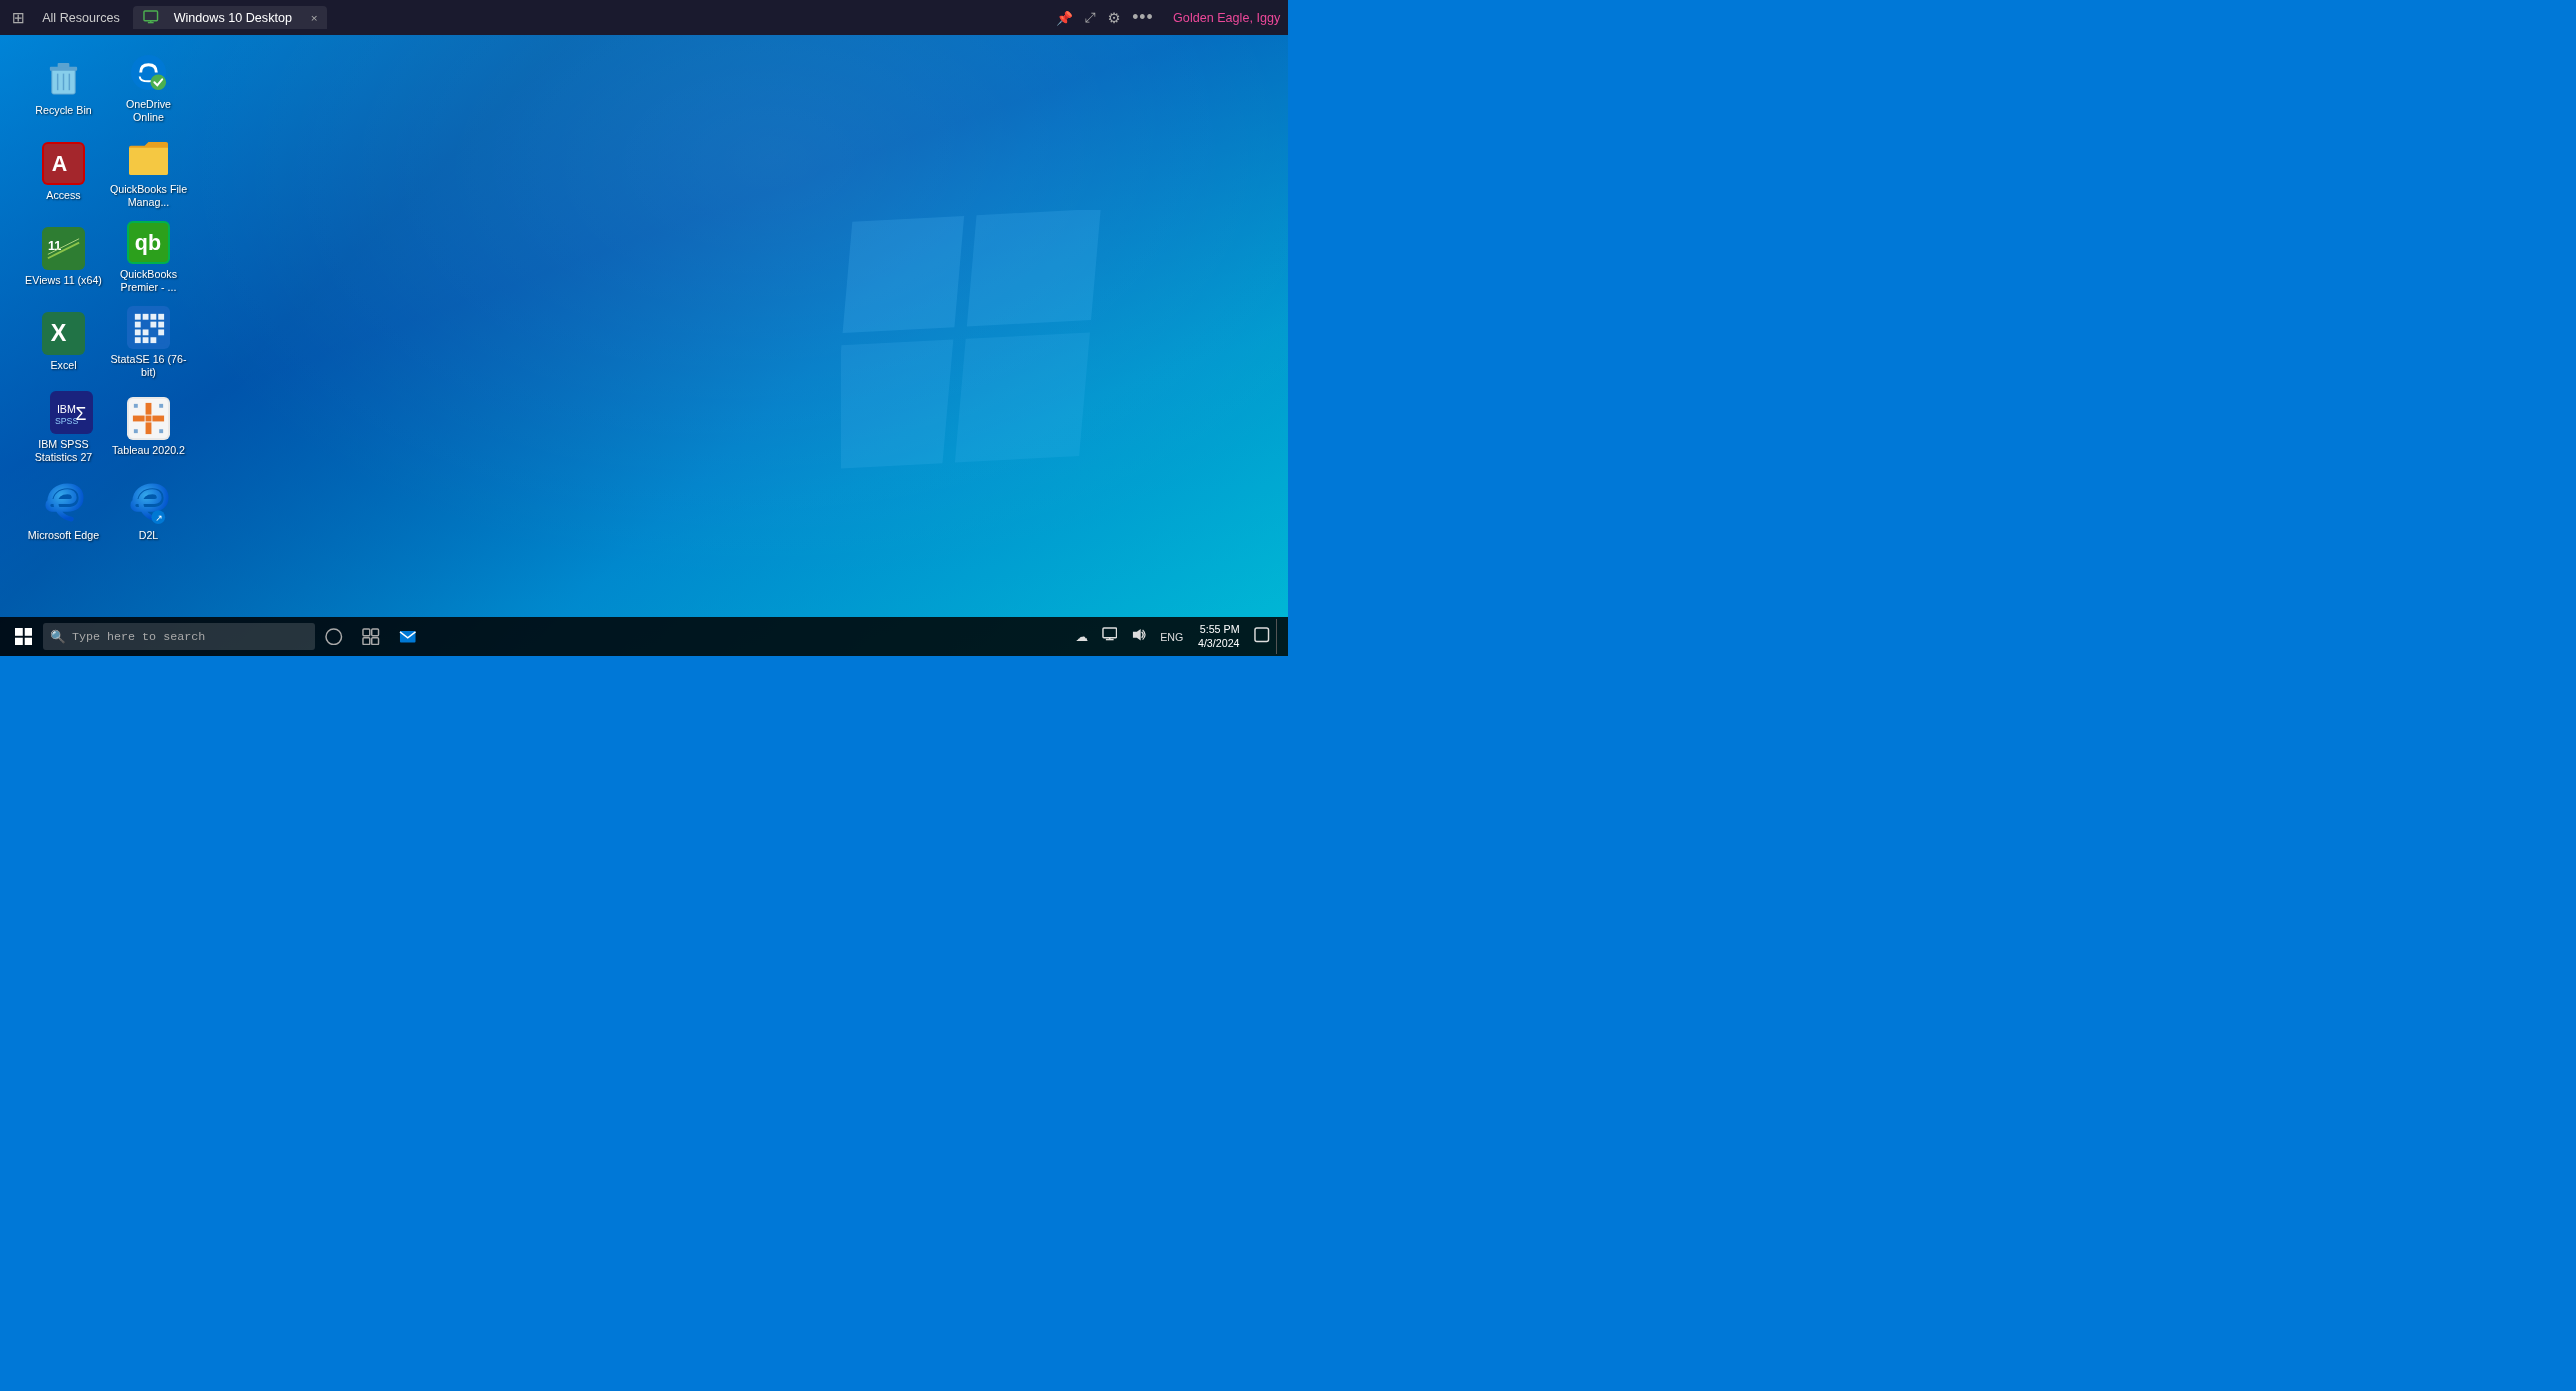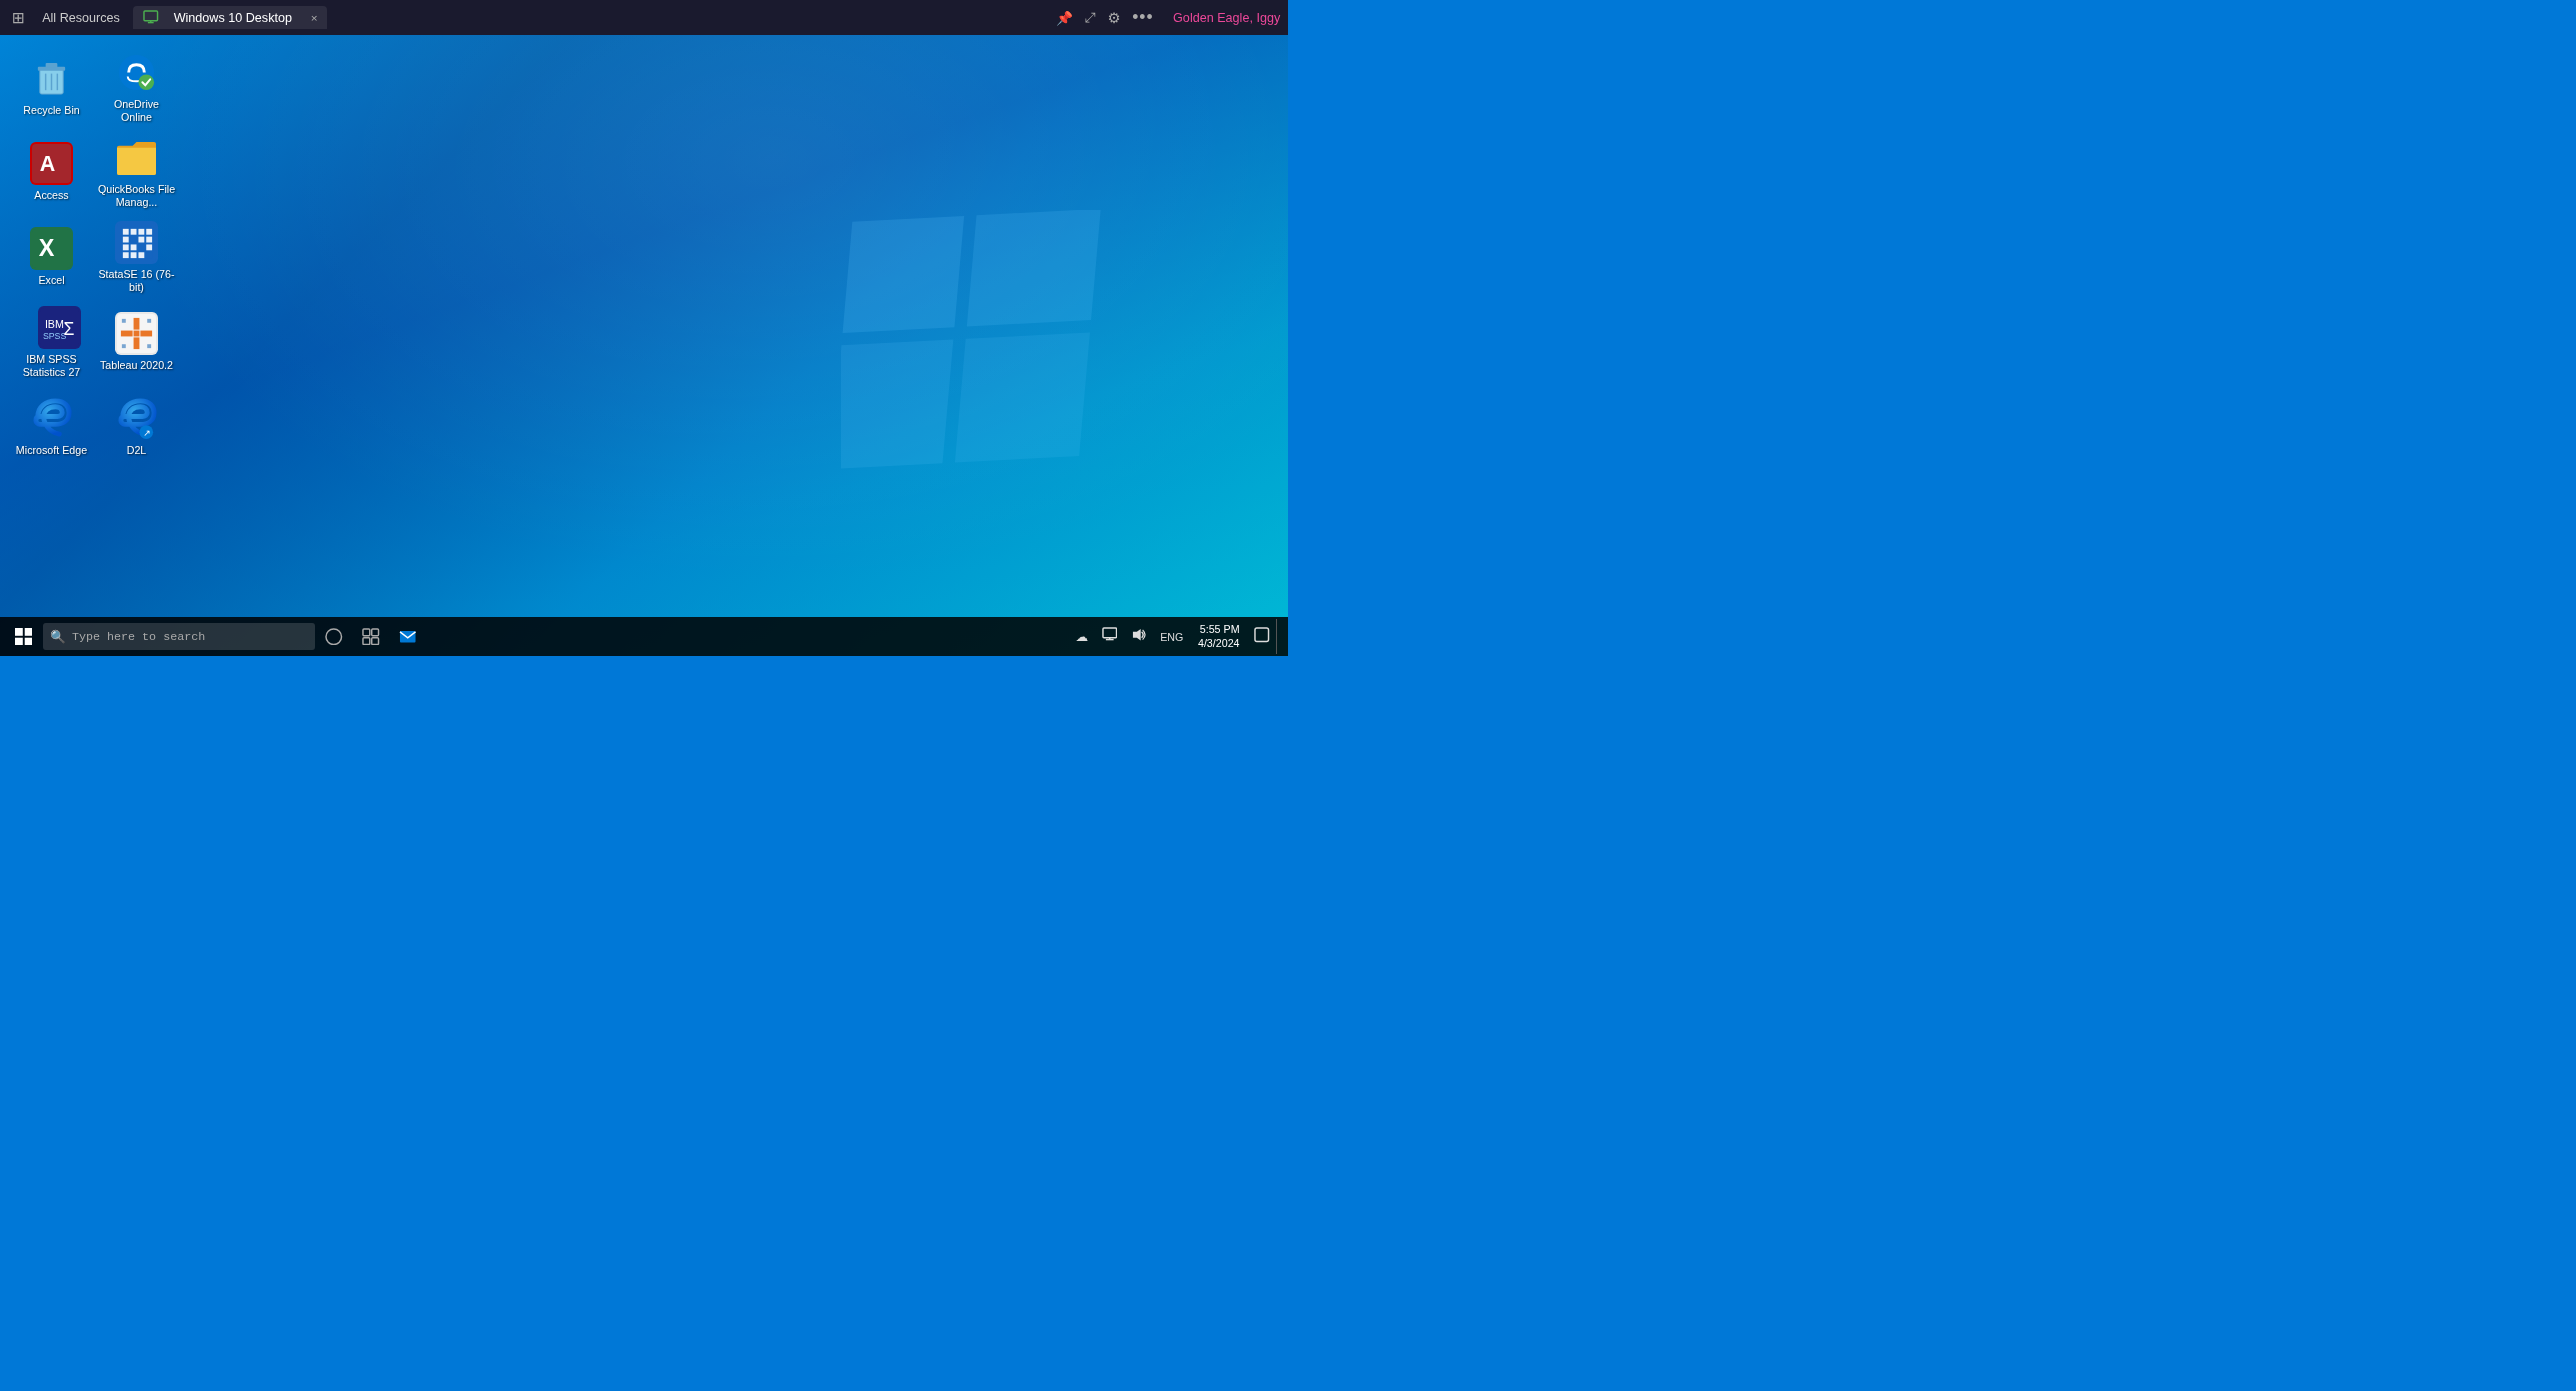--- a/index.html
+++ b/index.html
@@ -92,21 +92,21 @@
     }
     #win-logo svg {
       width: 100%;
       height: 100%;
     }
 
     
     #desktop-icons {
       position: absolute;
       top: 9.7px;
-      left: 9px;
+      left: 21px;
       display: flex;
       flex-direction: column;
       gap: 0;
     }
     .icon-row {
       display: flex;
       flex-direction: row;
       gap: 0;
     }
     .desktop-icon {
@@ -346,20 +346,44 @@
         <div class="icon-img quickbooks-folder">
           <svg width="43" height="39" viewBox="0 0 44 40">
             <path d="M2 10 Q2 8 4 8 L18 8 L22 4 L40 4 Q42 4 42 6 L42 36 Q42 38 40 38 L4 38 Q2 38 2 36 Z" fill="#e6a020"></path>
             <path d="M2 10 L42 10 L42 36 Q42 38 40 38 L4 38 Q2 38 2 36 Z" fill="#f5c842"></path>
           </svg>
         </div>
         <span class="icon-label">QuickBooks File Manag...</span>
       </div>
     </div>
 
+    <div class="icon-row">
+
+      <div class="desktop-icon">
+        <div class="icon-img eviews-icon">
+          <svg width="39" height="39" viewBox="0 0 40 40" style="font-size:36px">
+            <rect width="40" height="40" rx="4" fill="#2e7d32"></rect>
+            <text x="4" y="22" font-size="13" font-weight="bold" fill="white" font-family="Arial">11</text>
+            <line x1="4" y1="30" x2="36" y2="14" stroke="#8bc34a" stroke-width="2"></line>
+            <line x1="4" y1="26" x2="36" y2="10" stroke="#aed581" stroke-width="1"></line>
+          </svg>
+        </div>
+        <span class="icon-label">EViews 11 (x64)</span>
+      </div>
+
+      <div class="desktop-icon">
+        <div class="icon-img quickbooks-green">
+          <svg width="39" height="39" viewBox="0 0 40 40" style="font-size:36px">
+            <rect width="40" height="40" rx="4" fill="#2ca01c"></rect>
+            <text x="6" y="28" font-size="22" font-weight="bold" fill="white" font-family="Arial">qb</text>
+          </svg>
+        </div>
+        <span class="icon-label">QuickBooks Premier - ...</span>
+      </div>
+    </div>
 
     <div class="icon-row">
 
       <div class="desktop-icon">
         <div class="icon-img excel-icon">
           <svg width="39" height="39" viewBox="0 0 40 40" style="font-size:36px">
             <rect width="40" height="40" rx="4" fill="#217346"></rect>
             <text x="7" y="28" font-size="24" font-weight="bold" fill="white" font-family="Arial">X</text>
           </svg>
         </div>

